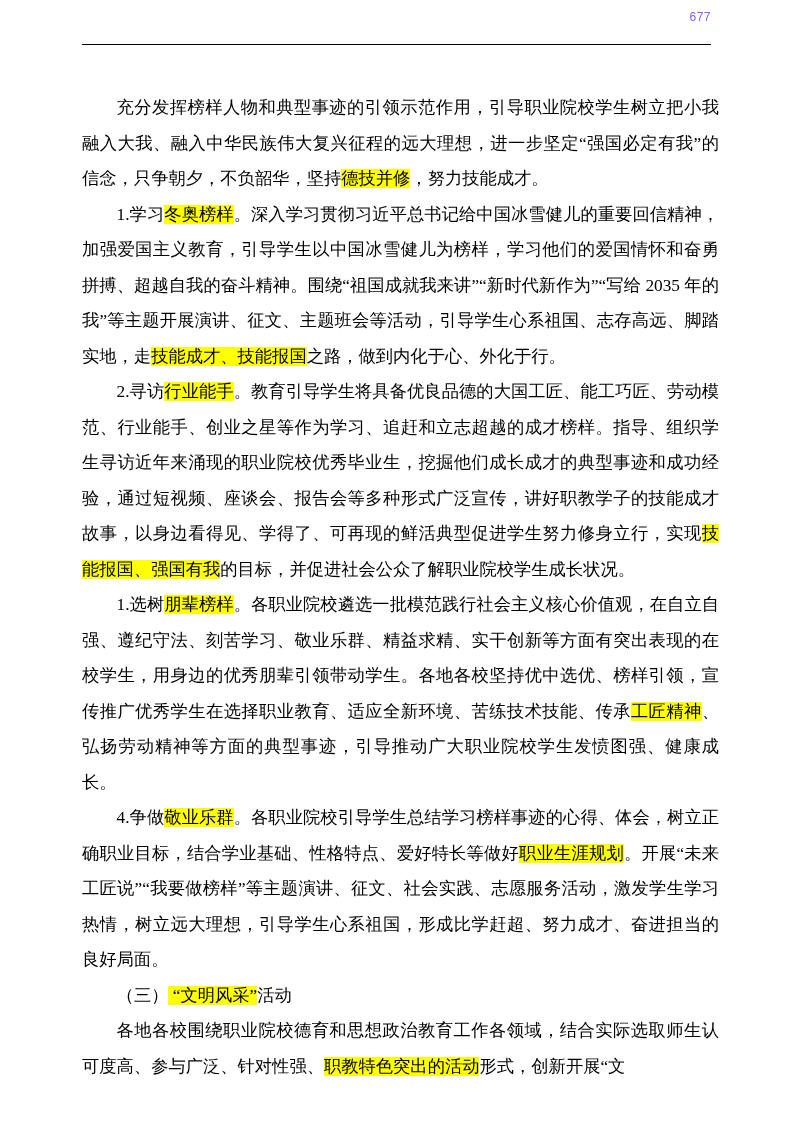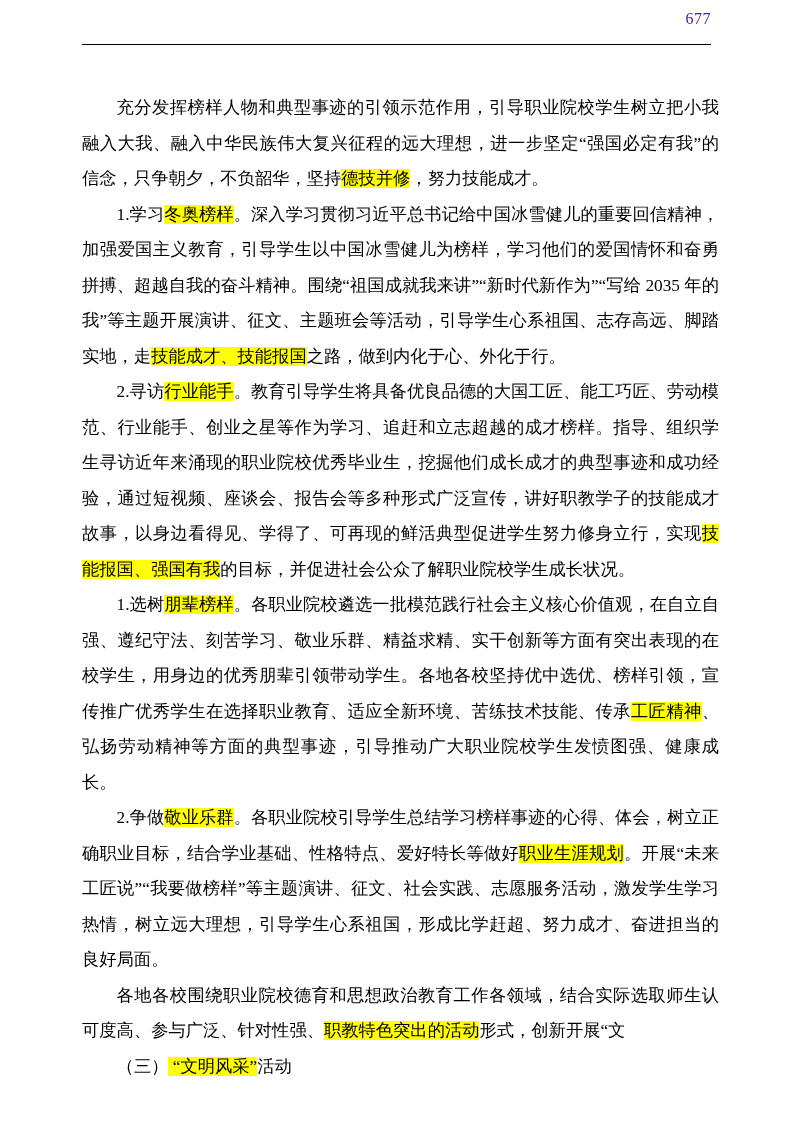--- a/index.html
+++ b/index.html
@@ -13,23 +13,23 @@
     height: 1122px;
     background: #ffffff;
     font-family: "Liberation Serif", "DejaVu Serif", serif;
     box-sizing: border-box;
     overflow: hidden;
   }
   .page-number {
     position: absolute;
     top: 10px;
     right: 82px;
-    font-family: Liberation Serif, serif;
-    font-size: 16px;
-    color: #4c1d95;
+    font-family: Liberation Sans, sans-serif;
+    font-size: 12px;
+    color: #8b5cf6;
     letter-spacing: 0.5px;
   }
   .header-rule {
     position: absolute;
     top: 44px;
     left: 82px;
     right: 82px;
     border-top: 1.2px solid #000;
   }
   .body {
@@ -60,18 +60,18 @@
 
   <div class="page-number">677</div>
 
   <div class="header-rule"></div>
 
   <div class="body">
     <p id="para-0"><span>充分发挥榜样人物和典型事迹的引领示范作用，引导职业院校学生树立把小我融入大我、融入中华民族伟大复兴征程的远大理想，进一步坚定“强国必定有我”的信念，只争朝夕，不负韶华，坚持</span><mark>德技并修</mark><span>，努力技能成才。</span></p>
     <p id="para-1"><span>1.学习</span><mark>冬奥榜样</mark><span>。深入学习贯彻习近平总书记给中国冰雪健儿的重要回信精神，加强爱国主义教育，引导学生以中国冰雪健儿为榜样，学习他们的爱国情怀和奋勇拼搏、超越自我的奋斗精神。围绕“祖国成就我来讲”“新时代新作为”“写给 2035 年的我”等主题开展演讲、征文、主题班会等活动，引导学生心系祖国、志存高远、脚踏实地，走</span><mark>技能成才、技能报国</mark><span>之路，做到内化于心、外化于行。</span></p>
     <p id="para-2"><span>2.寻访</span><mark>行业能手</mark><span>。教育引导学生将具备优良品德的大国工匠、能工巧匠、劳动模范、行业能手、创业之星等作为学习、追赶和立志超越的成才榜样。指导、组织学生寻访近年来涌现的职业院校优秀毕业生，挖掘他们成长成才的典型事迹和成功经验，通过短视频、座谈会、报告会等多种形式广泛宣传，讲好职教学子的技能成才故事，以身边看得见、学得了、可再现的鲜活典型促进学生努力修身立行，实现</span><mark>技能报国、强国有我</mark><span>的目标，并促进社会公众了解职业院校学生成长状况。</span></p>
     <p id="para-3"><span>1.选树</span><mark>朋辈榜样</mark><span>。各职业院校遴选一批模范践行社会主义核心价值观，在自立自强、遵纪守法、刻苦学习、敬业乐群、精益求精、实干创新等方面有突出表现的在校学生，用身边的优秀朋辈引领带动学生。各地各校坚持优中选优、榜样引领，宣传推广优秀学生在选择职业教育、适应全新环境、苦练技术技能、传承</span><mark>工匠精神</mark><span>、弘扬劳动精神等方面的典型事迹，引导推动广大职业院校学生发愤图强、健康成长。</span></p>
-    <p id="para-4"><span>2.争做</span><mark>敬业乐群</mark><span>。各职业院校引导学生总结学习榜样事迹的心得、体会，树立正确职业目标，结合学业基础、性格特点、爱好特长等做好</span><mark>职业生涯规划</mark><span>。开展“未来工匠说”“我要做榜样”等主题演讲、征文、社会实践、志愿服务活动，激发学生学习热情，树立远大理想，引导学生心系祖国，形成比学赶超、努力成才、奋进担当的良好局面。</span></p>
+    <p id="para-4"><span>4.争做</span><mark>敬业乐群</mark><span>。各职业院校引导学生总结学习榜样事迹的心得、体会，树立正确职业目标，结合学业基础、性格特点、爱好特长等做好</span><mark>职业生涯规划</mark><span>。开展“未来工匠说”“我要做榜样”等主题演讲、征文、社会实践、志愿服务活动，激发学生学习热情，树立远大理想，引导学生心系祖国，形成比学赶超、努力成才、奋进担当的良好局面。</span></p>
+    <p id="para-5"><span>（三）</span><mark> “文明风采”</mark><span>活动</span></p>
     <p id="para-6"><span>各地各校围绕职业院校德育和思想政治教育工作各领域，结合实际选取师生认可度高、参与广泛、针对性强、</span><mark>职教特色突出的活动</mark><span>形式，创新开展“文</span></p>
-    <p id="para-5"><span>（三）</span><mark> “文明风采”</mark><span>活动</span></p>
   </div>
 
 </div>
 
 </body></html>

